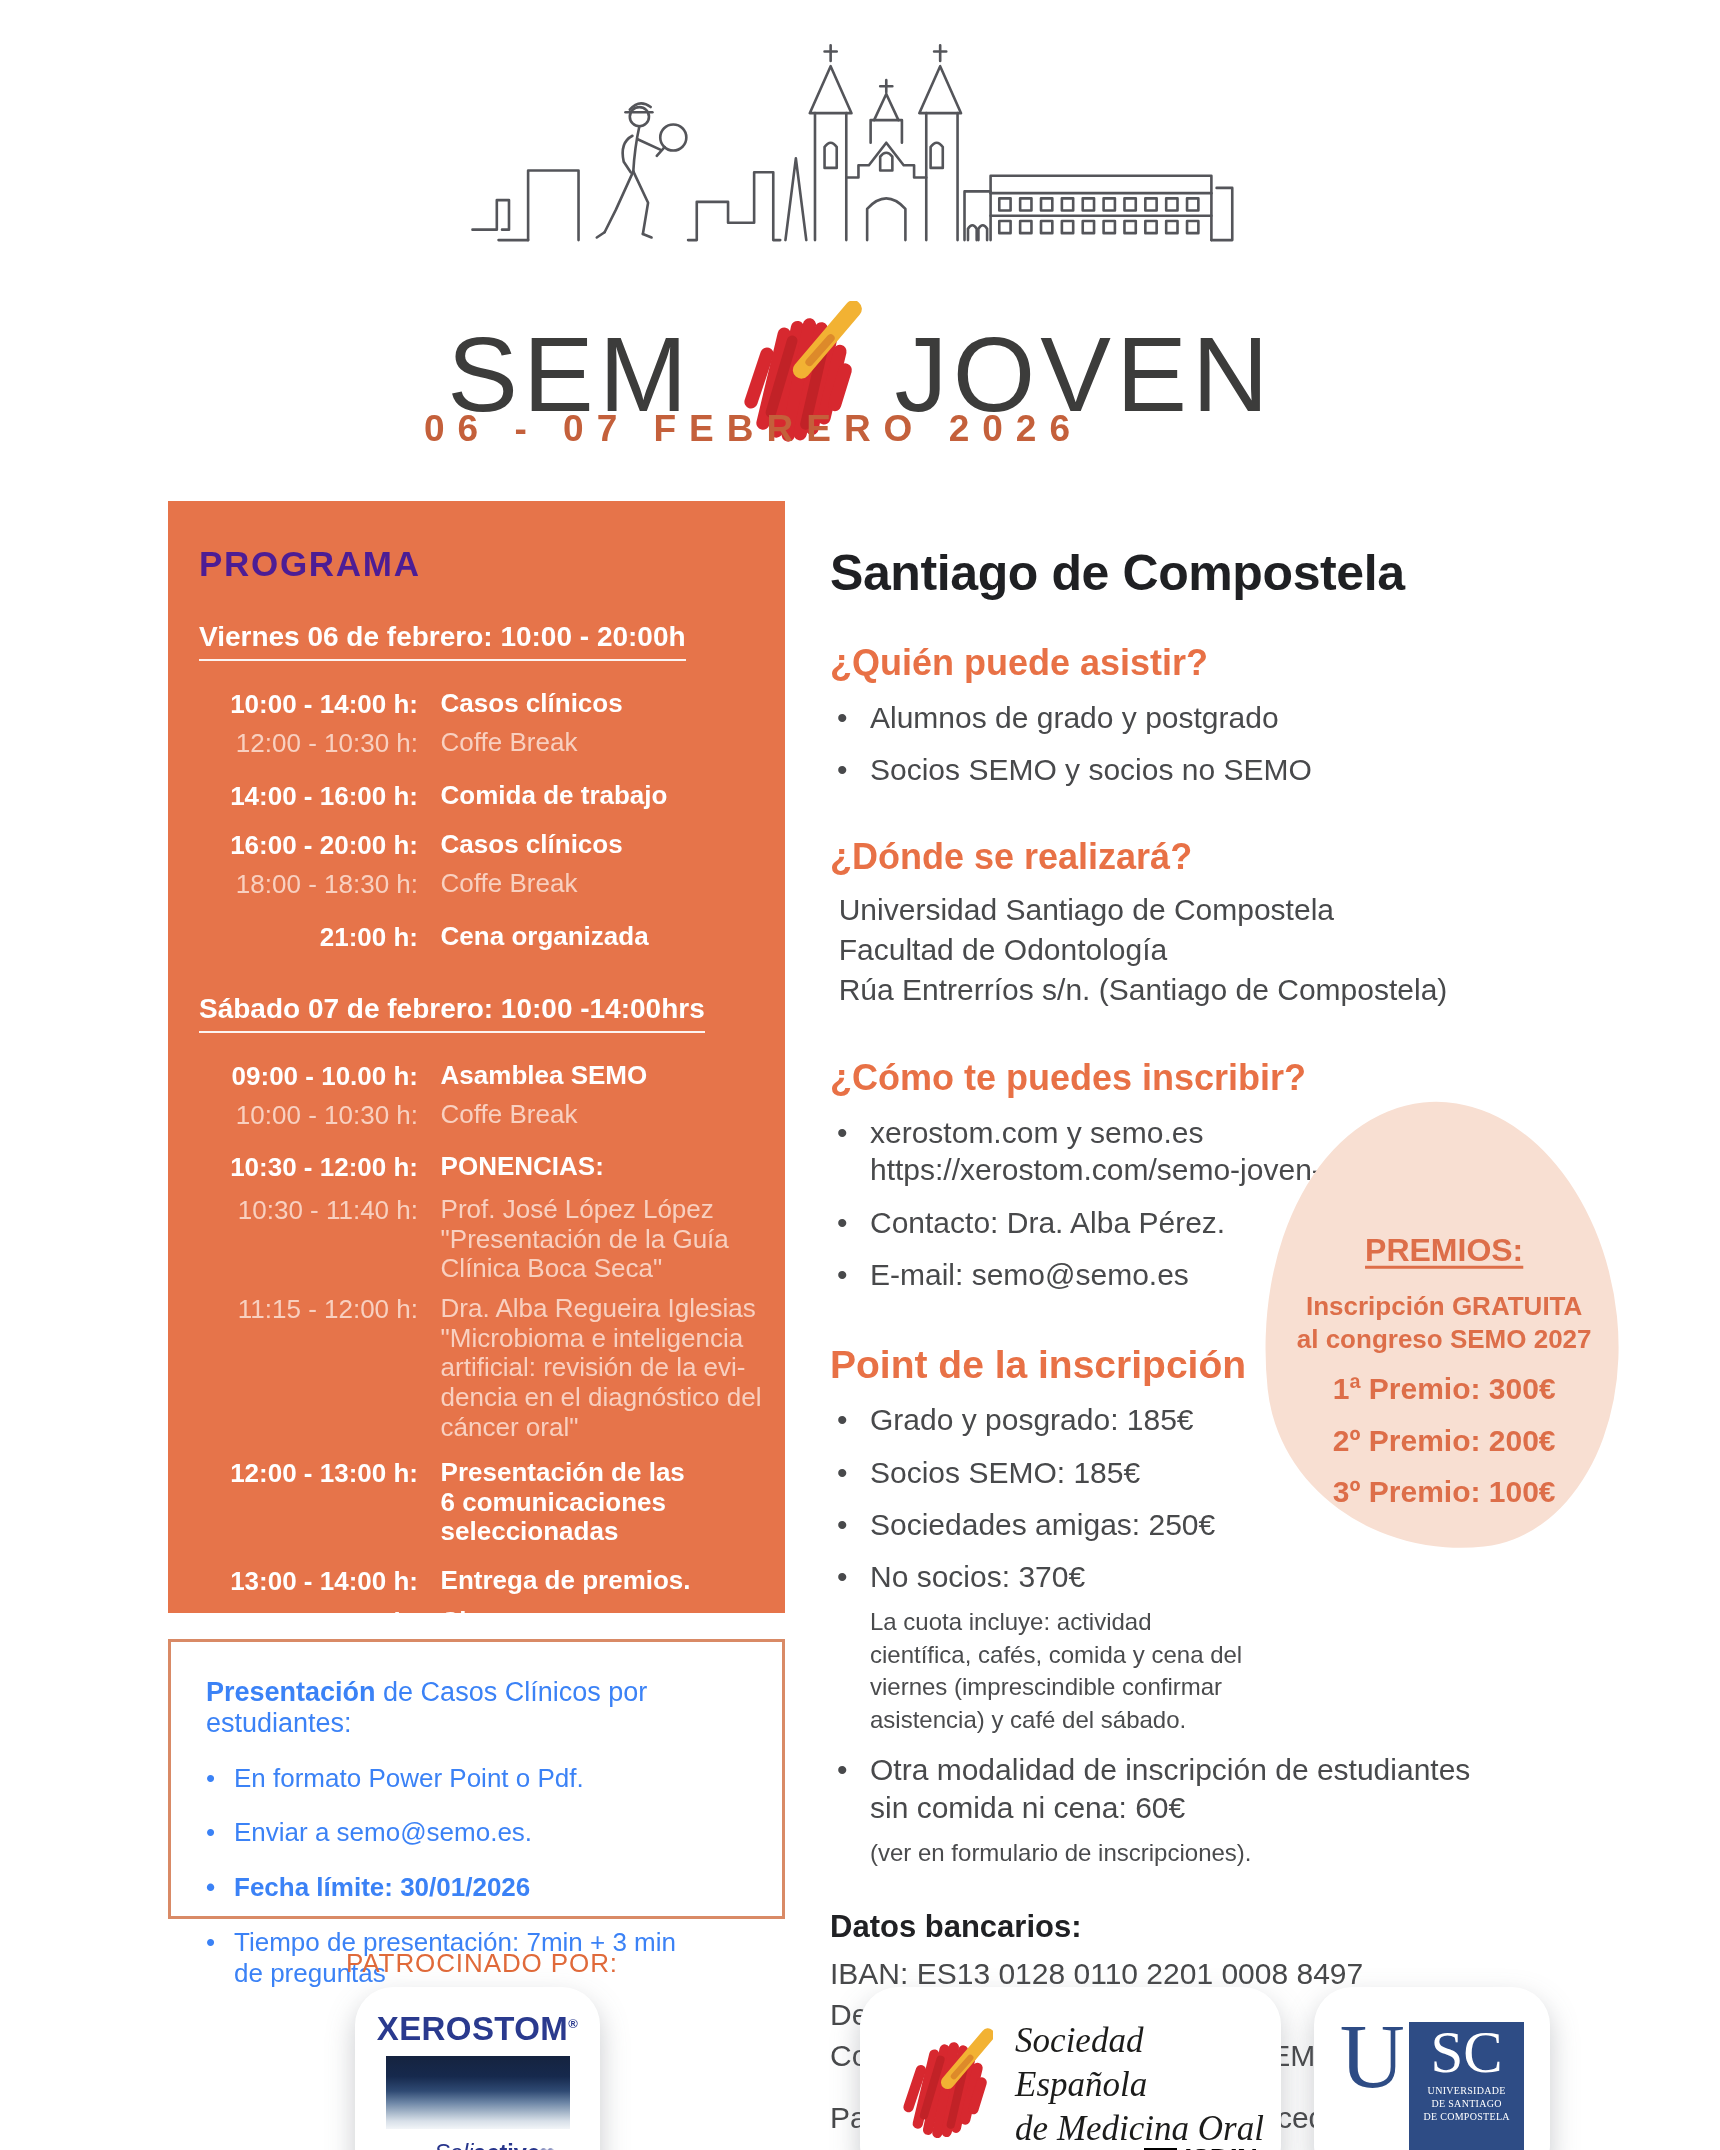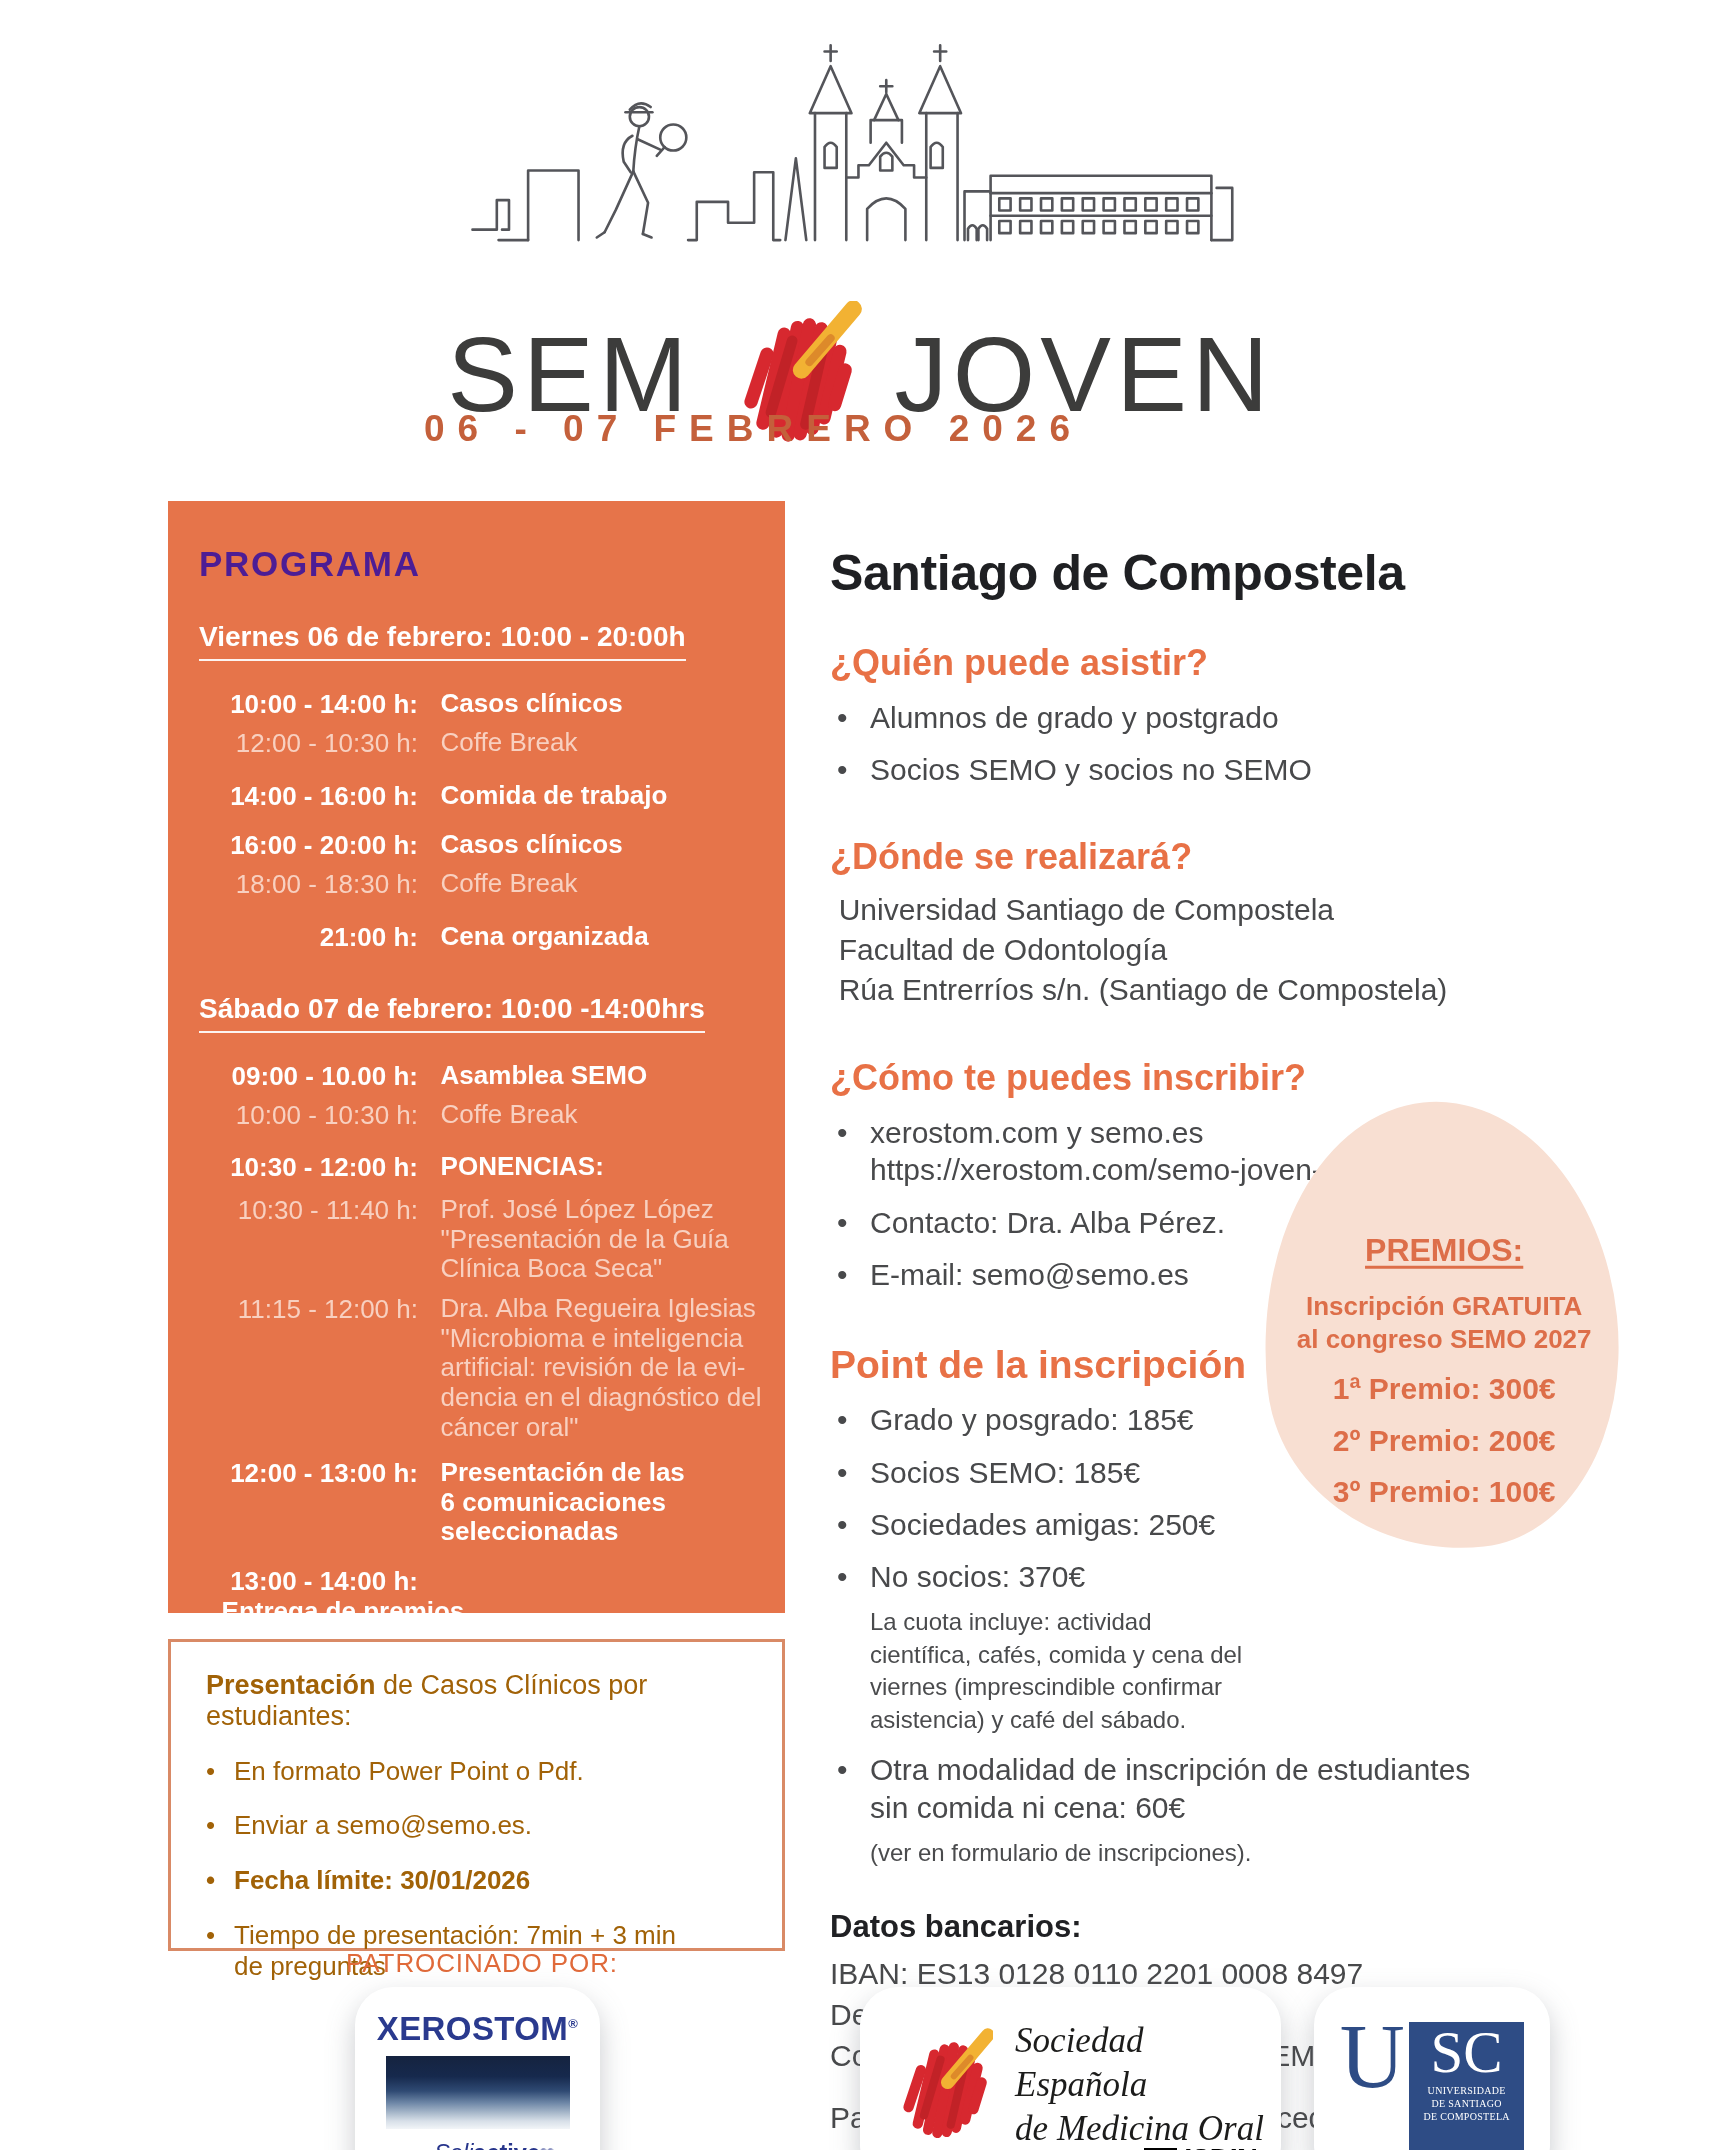--- a/index.html
+++ b/index.html
@@ -22,25 +22,25 @@
   .panel h2{margin:0;font-size:35px;font-weight:700;letter-spacing:1.7px;color:#4c1d95;}
   .day{display:inline-block;margin:37px 0 28px 0;font-size:28px;font-weight:700;
        border-bottom:2.6px solid rgba(255,255,255,.92);padding-bottom:6px;}
   .day.d2{margin-top:40px;}
   .srow{display:flex;align-items:flex-start;}
   .stime{width:219px;text-align:right;font-size:26px;flex:none;}
   .sdesc{margin-left:22.6px;font-size:26px;line-height:1.14;}
   .em{font-weight:700;color:#ffffff;}
   .lt{font-weight:400;color:rgba(255,244,238,0.72);}
   .m8{margin-top:7.8px;}.m12{margin-top:10.4px;}.m14{margin-top:12px;}.m18{margin-top:15.6px;}
-  .m20{margin-top:17.4px;}.m22{margin-top:19px;flex-direction:column;}.m24{margin-top:21px;}.m26{margin-top:22.6px;}
-
-  
-  .pres-box{position:absolute;left:168px;top:1639px;width:617px;height:312px;background:#fff;
-            border:3.5px solid #D98A66;box-sizing:border-box;padding:28px 26px 0 35px;color:#a16207;}
+  .m20{margin-top:17.4px;}.m22{margin-top:19px;}.m24{margin-top:21px;}.m26{margin-top:22.6px;}
+
+  
+  .pres-box{position:absolute;left:168px;top:1639px;width:617px;height:280px;background:#fff;
+            border:3.5px solid #D98A66;box-sizing:border-box;padding:35px 26px 0 35px;color:#3b82f6;}
   .pres-box .intro{margin:0;font-size:27px;}
   .pres-box .intro b{font-weight:700;}
   .pbullet{display:flex;margin-top:23.5px;font-size:26px;line-height:1.2;}
   .pbullet .dot{width:28px;flex:none;}
   .pb-bold{font-weight:700;}
 
   
   .right-col{position:absolute;left:830px;top:544px;width:734px;}
   .right-col h1{margin:0;font-size:50px;font-weight:700;color:#1F2023;letter-spacing:-0.4px;}
   .q{margin:0;font-size:36px;font-weight:700;color:#E87146;}

